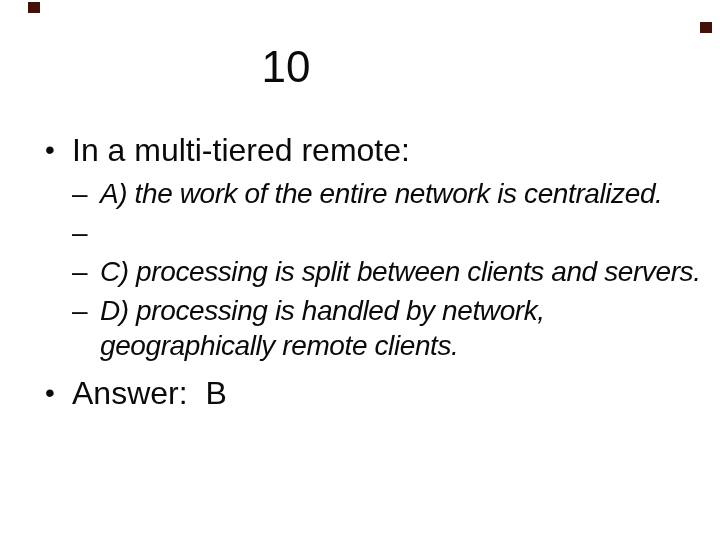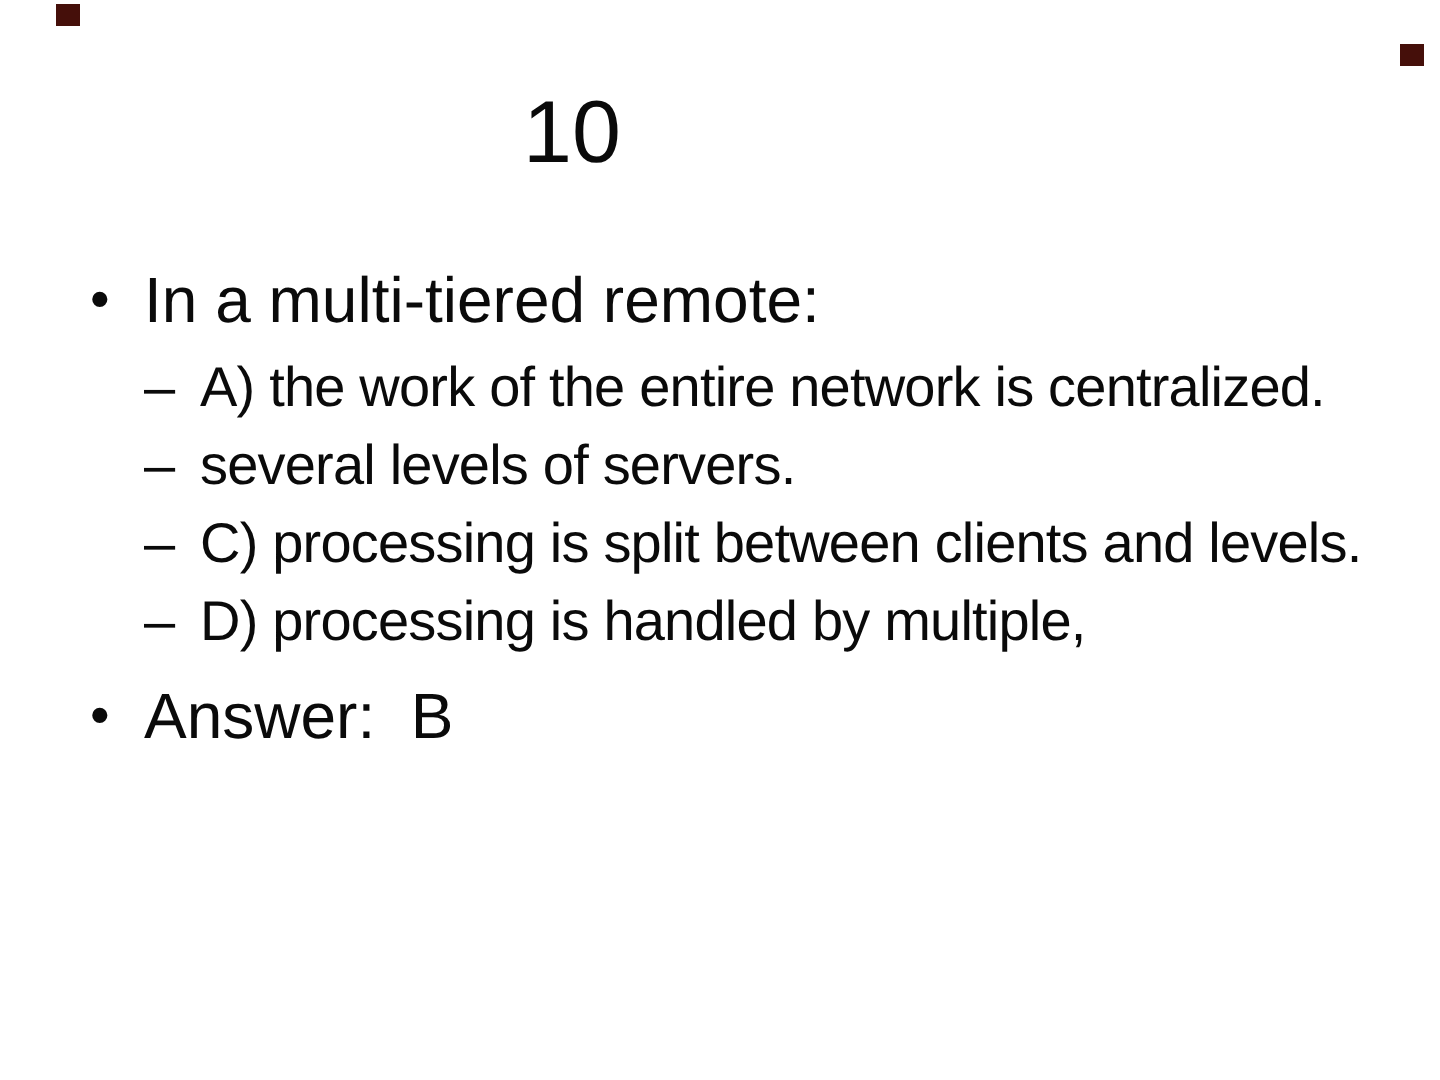--- a/index.html
+++ b/index.html
@@ -65,21 +65,21 @@
     font-size: 28px;
     line-height: 35px;
     margin: 0 0 4px 27px;
     letter-spacing: -0.4px;
     color: #0a0a0a;
   }
   .l2 .dash {
     flex: 0 0 28px;
     width: 28px;
   }
-  .l2 .lines { flex: 1 1 auto; }
+  .l2 .lines { flex: 1 1 auto; font-style: italic; }
   .l2 .line { white-space: nowrap; }
   .answer { margin-top: 10px; }
 </style>
 </head>
 <body>
 
 <div class="slide">
 
   <div class="watermark wm-tl"></div>
   <div class="watermark wm-tr"></div>
@@ -96,35 +96,35 @@
     <div class="l2">
       <span class="dash">–</span>
       <div class="lines">
         <div class="line">A) the work of the entire network is centralized.</div>
       </div>
     </div>
 
     <div class="l2">
       <span class="dash">–</span>
       <div class="lines">
-        <div class="line">several levels of servers.</div>
       </div>
     </div>
 
     <div class="l2">
       <span class="dash">–</span>
       <div class="lines">
-        <div class="line">C) processing is split between clients and levels.</div>
+        <div class="line">C) processing is split between clients and servers.</div>
       </div>
     </div>
 
     <div class="l2">
       <span class="dash">–</span>
       <div class="lines">
-        <div class="line">D) processing is handled by multiple,</div>
+        <div class="line">D) processing is handled by network,</div>
+        <div class="line">geographically remote clients.</div>
       </div>
     </div>
 
     <div class="l1 answer">
       <span class="bullet">•</span>
       <div class="txt">Answer:  B</div>
     </div>
 
   </div>
 </div>

